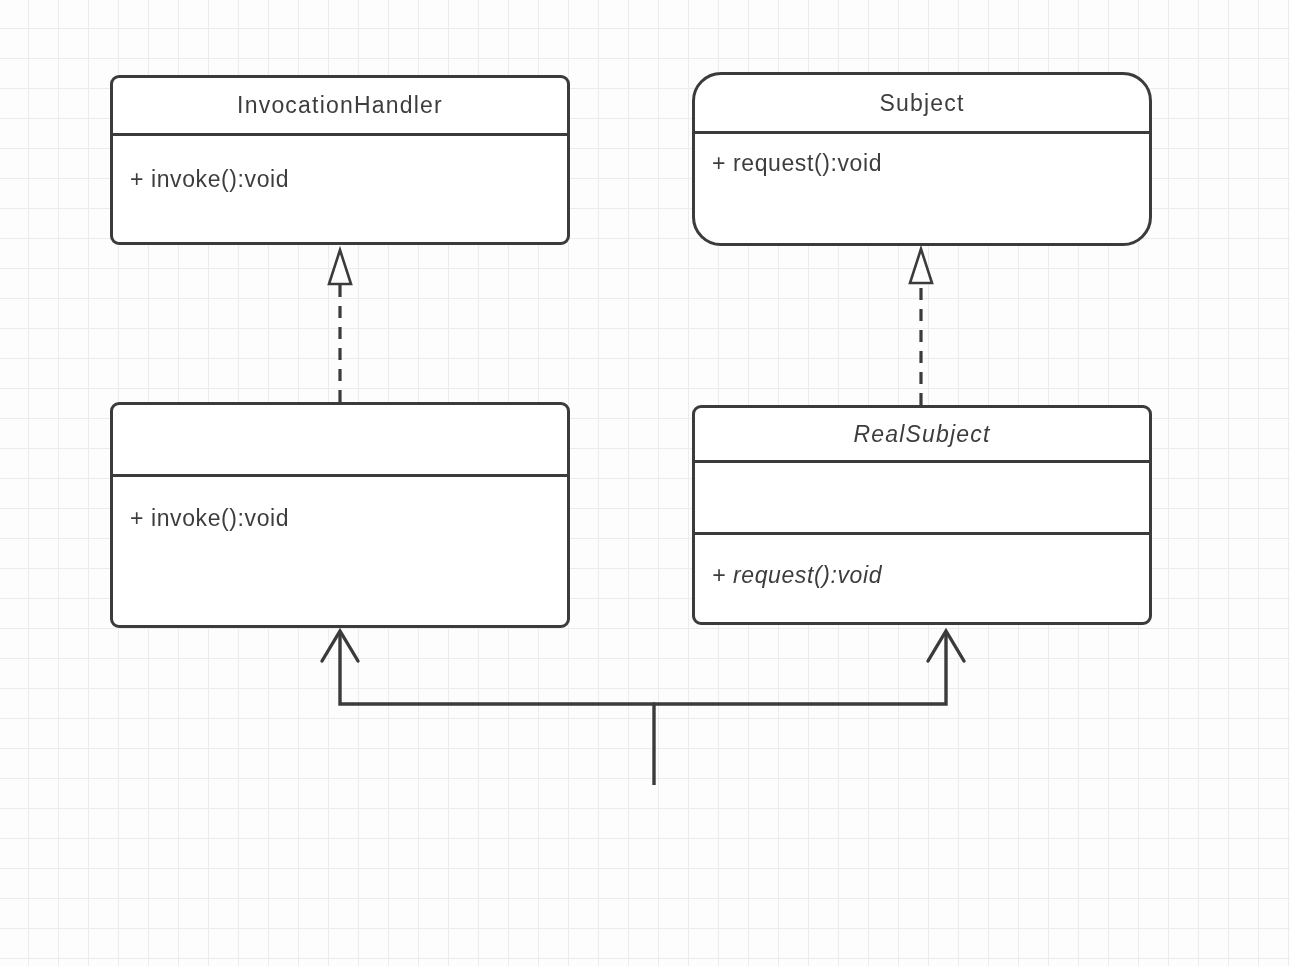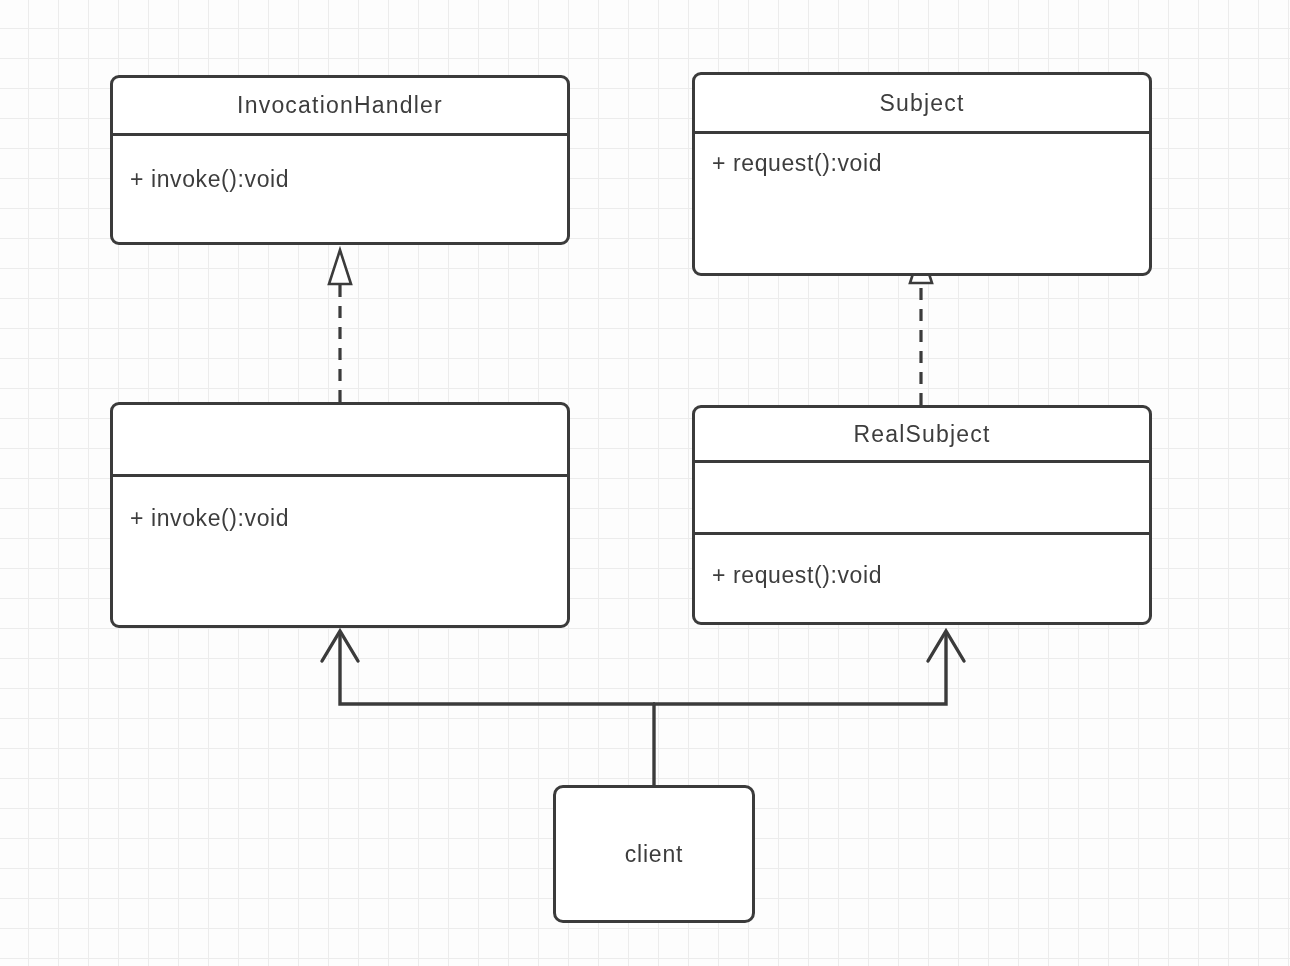--- a/index.html
+++ b/index.html
@@ -51,30 +51,30 @@
   .class-methods {
     font-size: 23px;
     letter-spacing: 0.6px;
     white-space: nowrap;
   }
   
   .box-invocation-handler { left: 110px; top: 75px;  width: 460px; height: 170px; }
   .box-invocation-handler .class-title   { height: 55px; }
   .box-invocation-handler .class-methods { padding: 30px 0 0 17px; }
 
-  .box-subject { left: 692px; top: 72px; width: 460px; height: 204px; }
+  .box-subject { left: 692px; top: 72px; width: 460px; height: 174px; border-radius: 29px; }
   .box-subject .class-title   { height: 56px; }
   .box-subject .class-methods { padding: 16px 0 0 17px; }
 
   .box-dynamic-proxy { left: 110px; top: 402px; width: 460px; height: 226px; }
   .box-dynamic-proxy .class-title   { height: 55px; }
   .box-dynamic-proxy .class-attrs   { height: 69px; }
   .box-dynamic-proxy .class-methods { padding: 28px 0 0 17px; }
 
-  .box-real-subject { left: 692px; top: 405px; width: 460px; height: 220px; }
+  .box-real-subject { left: 692px; top: 405px; width: 460px; height: 220px; font-style: italic; }
   .box-real-subject .class-title   { height: 52px; }
   .box-real-subject .class-attrs   { height: 69px; }
   .box-real-subject .class-methods { padding: 27px 0 0 17px; }
 
   .box-client {
     left: 553px; top: 785px; width: 202px; height: 138px;
     border-radius: 10px;
     display: flex;
     align-items: center;
     justify-content: center;
@@ -126,17 +126,14 @@
     <div class="class-attrs"></div>
     <div class="class-methods">+ invoke():void</div>
   </div>
 
   <div class="class-box box-real-subject">
     <div class="class-title">RealSubject</div>
     <div class="class-attrs"></div>
     <div class="class-methods">+ request():void</div>
   </div>
 
-  <div class="class-box box-client">
-    <span>client</span>
-  </div>
 
 </div>
 
 </body></html>

